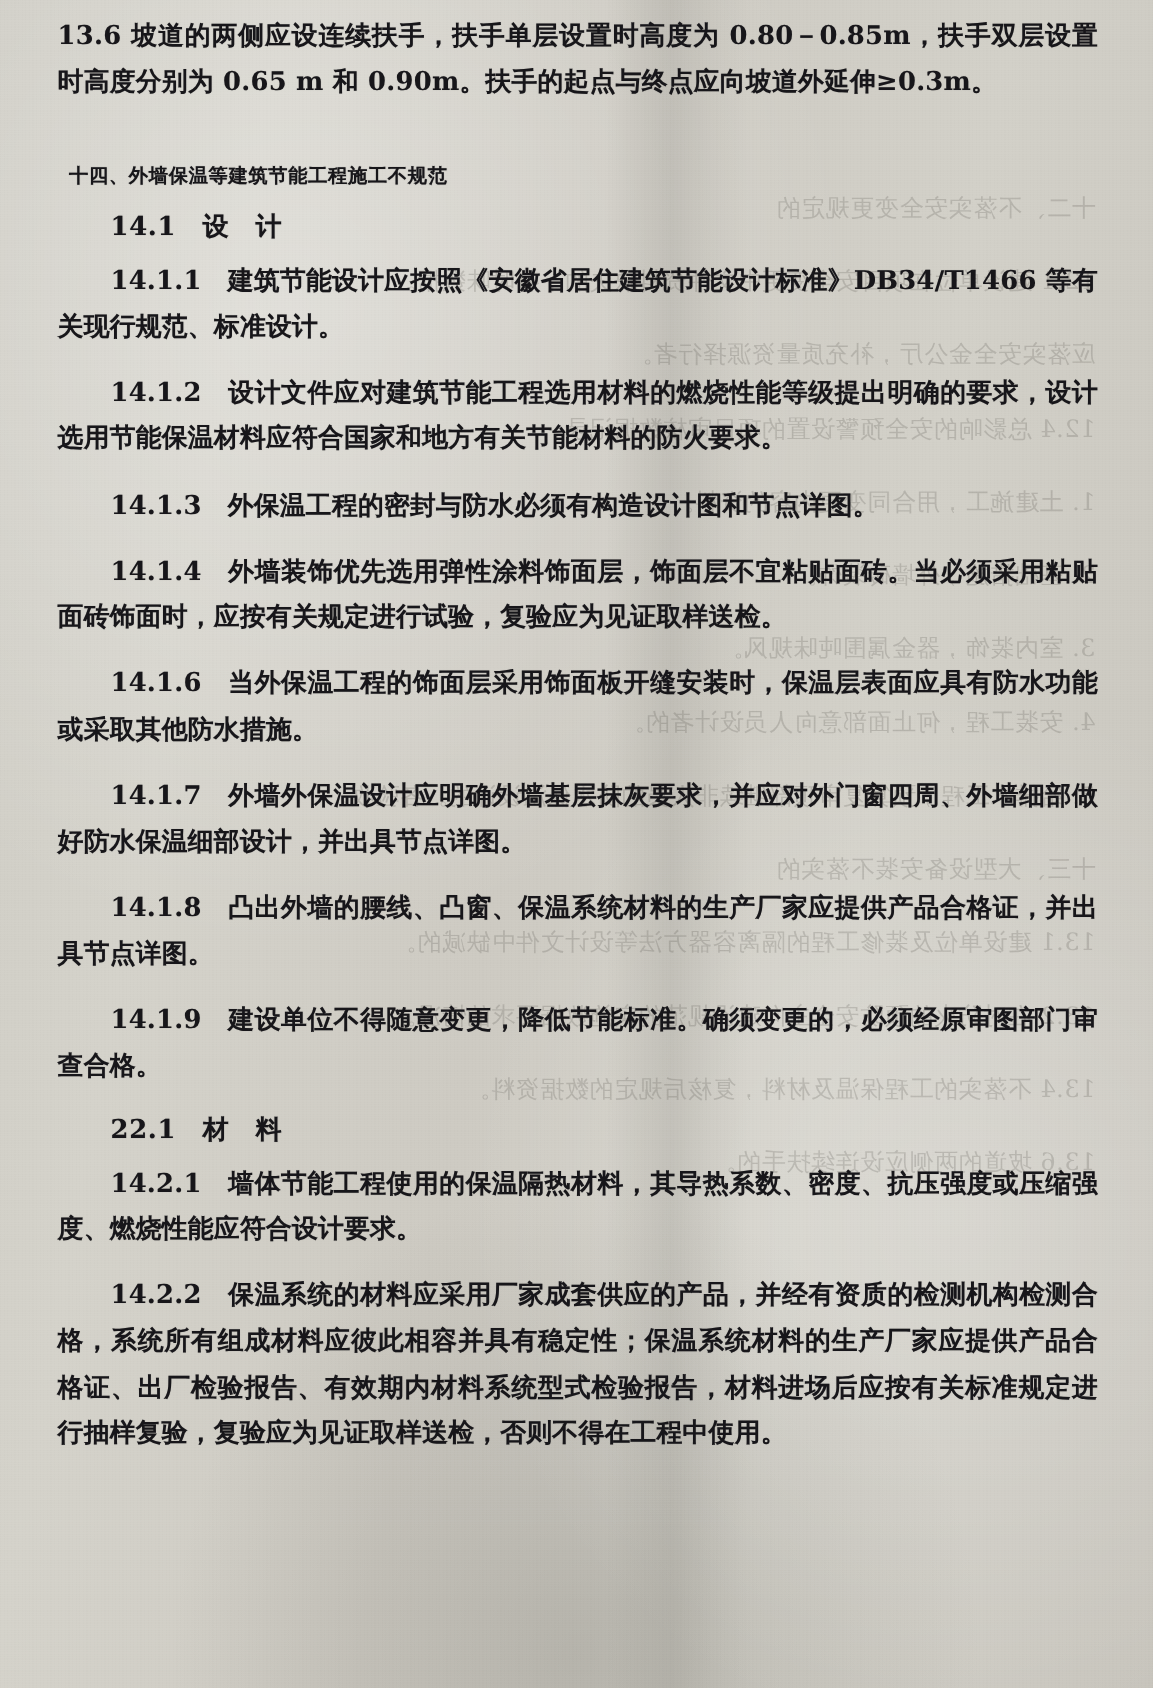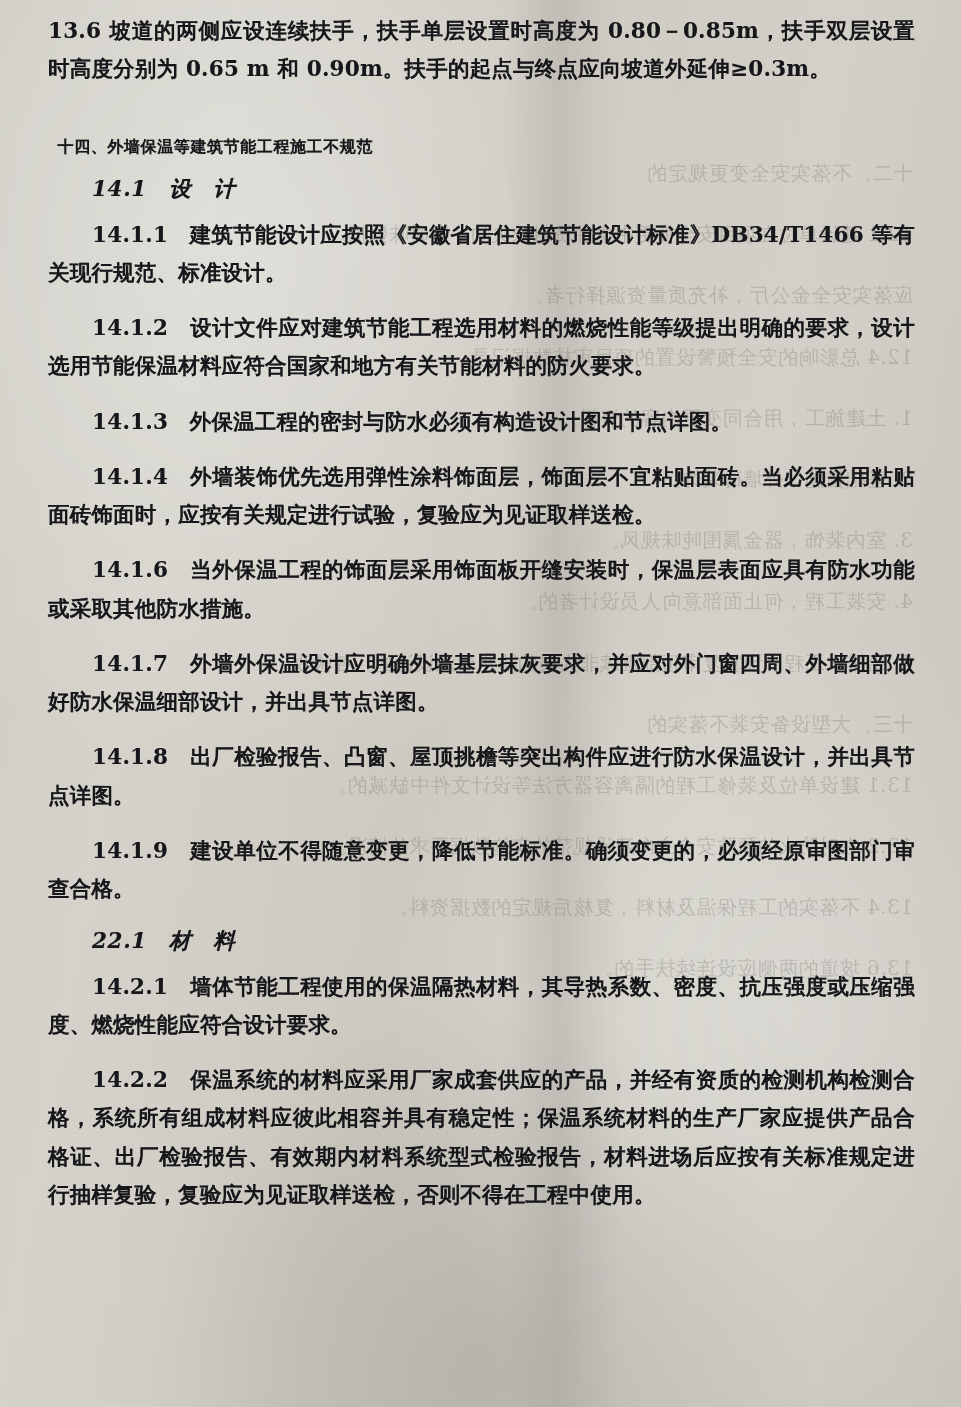--- a/index.html
+++ b/index.html
@@ -92,21 +92,20 @@
     letter-spacing: 0.6px;
     text-shadow: 0 0 0.7px rgba(20,20,20,0.5);
   }
   .sub-title {
     font-size: 21.5px;
     font-weight: bold;
     margin: 12px 0 13px 0;
     text-indent: 2.05em;
     letter-spacing: 0.6px;
     text-shadow: 0 0 0.7px rgba(20,20,20,0.5);
-    font-style: italic;
   }
   .first {
     margin-top: 4px;
   }
 </style>
 </head>
 <body>
 
 <div id="page">
 
@@ -138,21 +137,21 @@
     <h2 class="section-title">十四、外墙保温等建筑节能工程施工不规范</h2>
 
     <h3 class="sub-title">14.1　设　计</h3>
 
     <p class="para indent">14.1.1　建筑节能设计应按照《安徽省居住建筑节能设计标准》DB34/T1466 等有关现行规范、标准设计。</p>
     <p class="para indent">14.1.2　设计文件应对建筑节能工程选用材料的燃烧性能等级提出明确的要求，设计选用节能保温材料应符合国家和地方有关节能材料的防火要求。</p>
     <p class="para indent">14.1.3　外保温工程的密封与防水必须有构造设计图和节点详图。</p>
     <p class="para indent">14.1.4　外墙装饰优先选用弹性涂料饰面层，饰面层不宜粘贴面砖。当必须采用粘贴面砖饰面时，应按有关规定进行试验，复验应为见证取样送检。</p>
     <p class="para indent">14.1.6　当外保温工程的饰面层采用饰面板开缝安装时，保温层表面应具有防水功能或采取其他防水措施。</p>
     <p class="para indent">14.1.7　外墙外保温设计应明确外墙基层抹灰要求，并应对外门窗四周、外墙细部做好防水保温细部设计，并出具节点详图。</p>
-    <p class="para indent">14.1.8　出厂检验报告、凸窗、屋顶挑檐等突出构件应进行防水保温设计，并出具节点详图。</p>
+    <p class="para indent">14.1.8　凸出外墙的腰线、凸窗、保温系统材料的生产厂家应提供产品合格证，并出具节点详图。</p>
     <p class="para indent">14.1.9　建设单位不得随意变更，降低节能标准。确须变更的，必须经原审图部门审查合格。</p>
 
     <h3 class="sub-title">22.1　材　料</h3>
 
     <p class="para indent">14.2.1　墙体节能工程使用的保温隔热材料，其导热系数、密度、抗压强度或压缩强度、燃烧性能应符合设计要求。</p>
     <p class="para indent">14.2.2　保温系统的材料应采用厂家成套供应的产品，并经有资质的检测机构检测合格，系统所有组成材料应彼此相容并具有稳定性；保温系统材料的生产厂家应提供产品合格证、出厂检验报告、有效期内材料系统型式检验报告，材料进场后应按有关标准规定进行抽样复验，复验应为见证取样送检，否则不得在工程中使用。</p>
 
   </div>
 </div>
 

